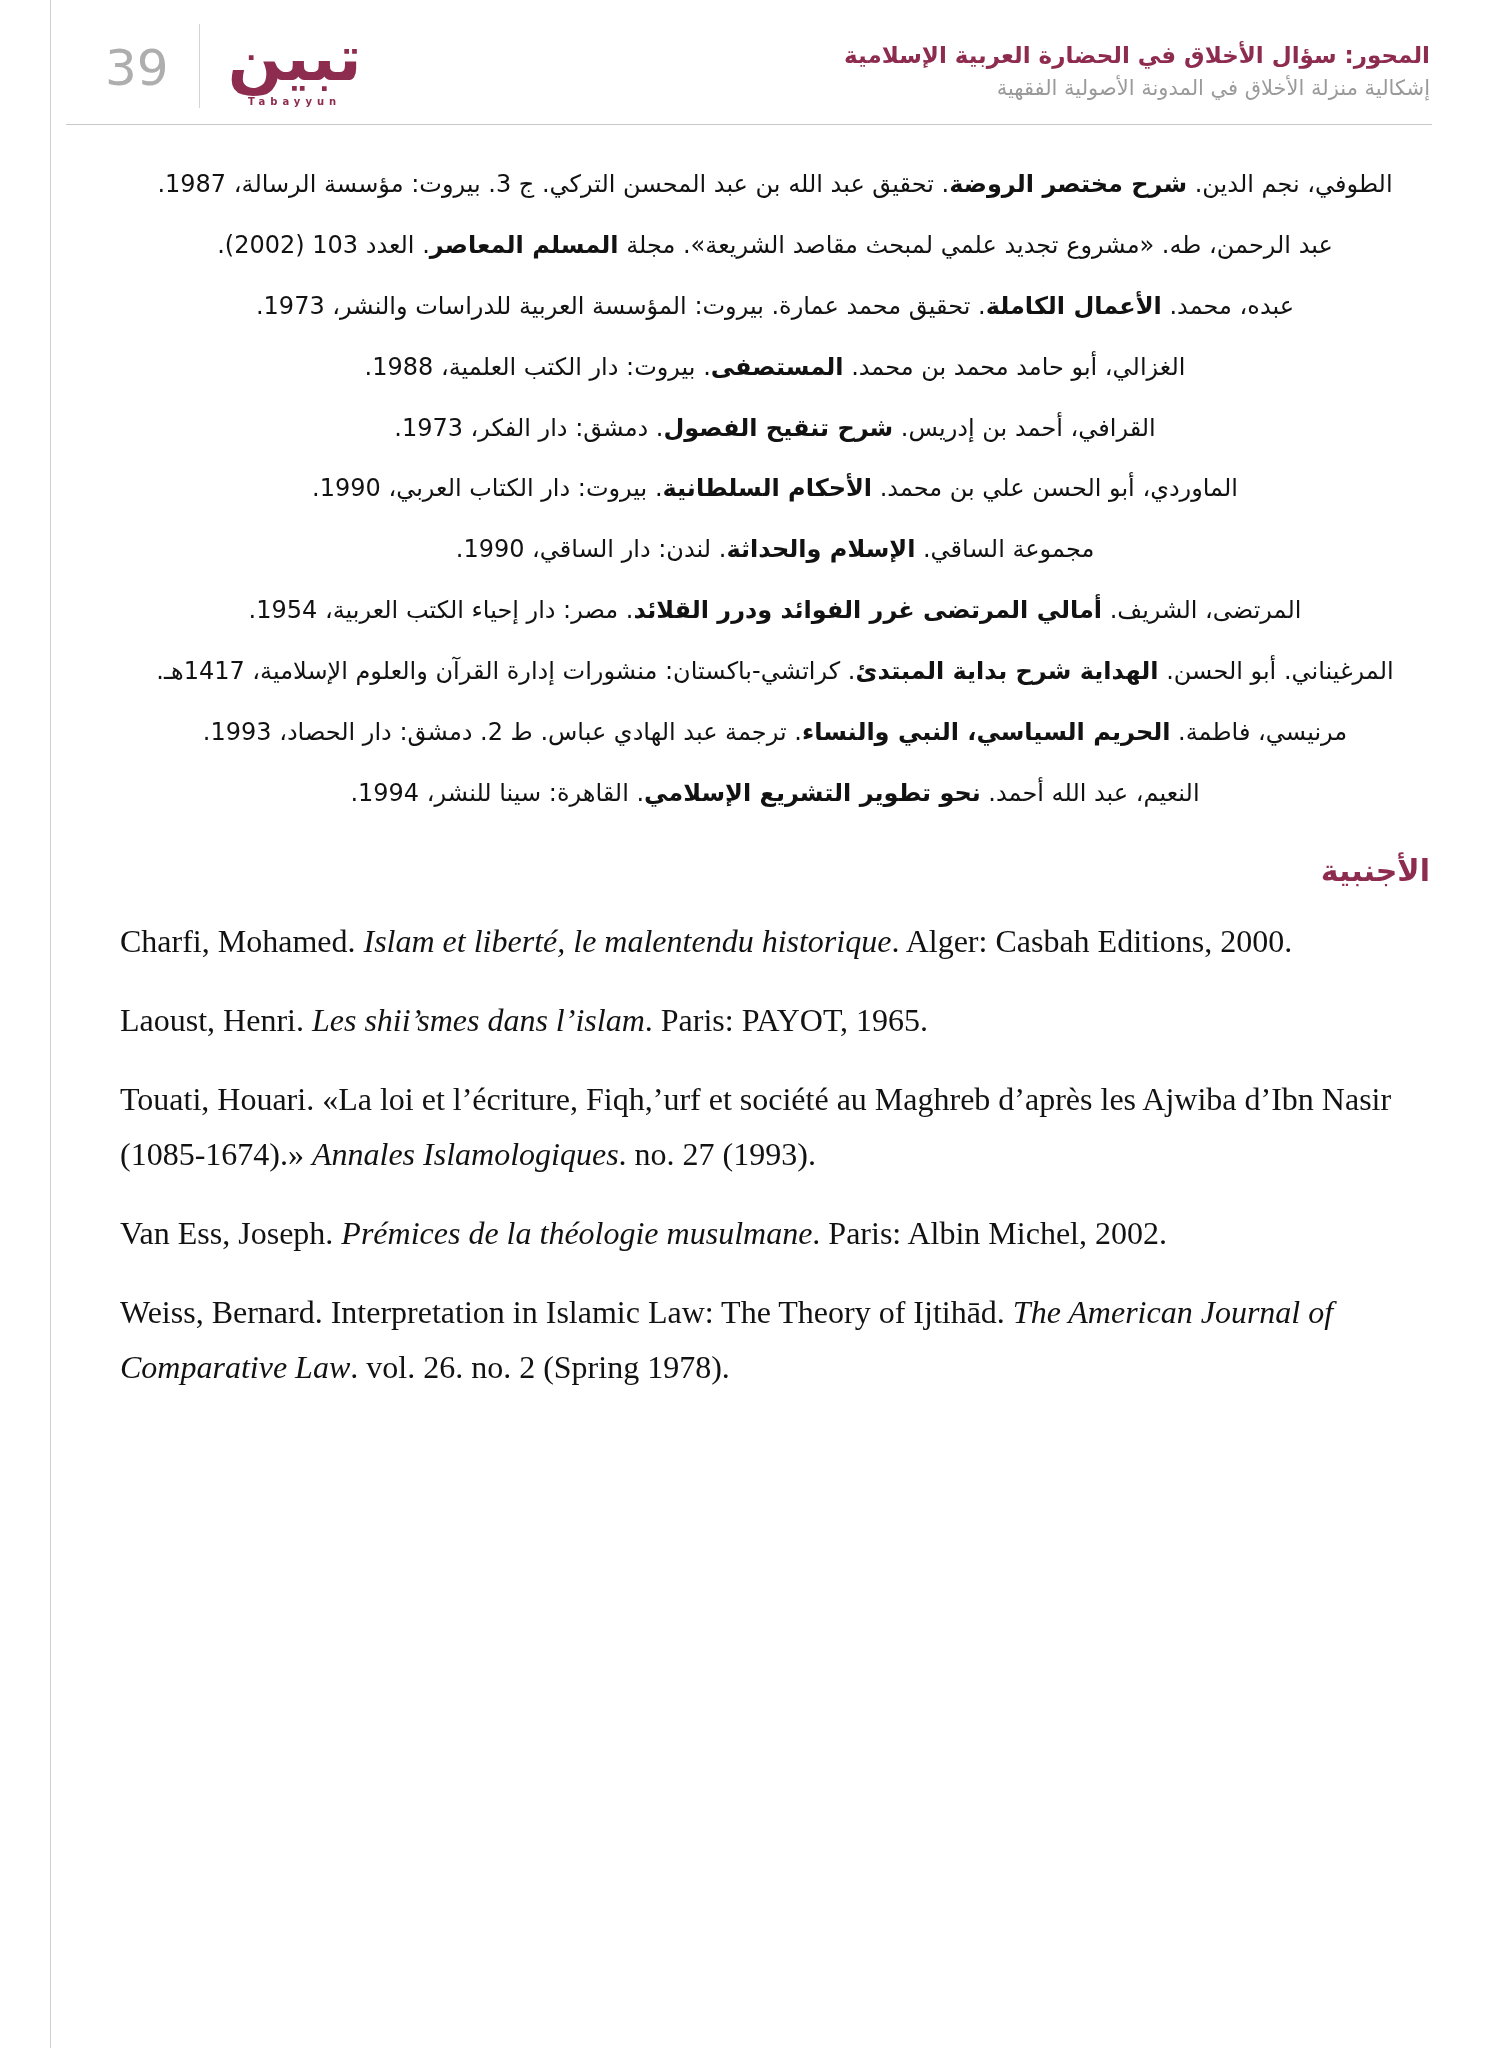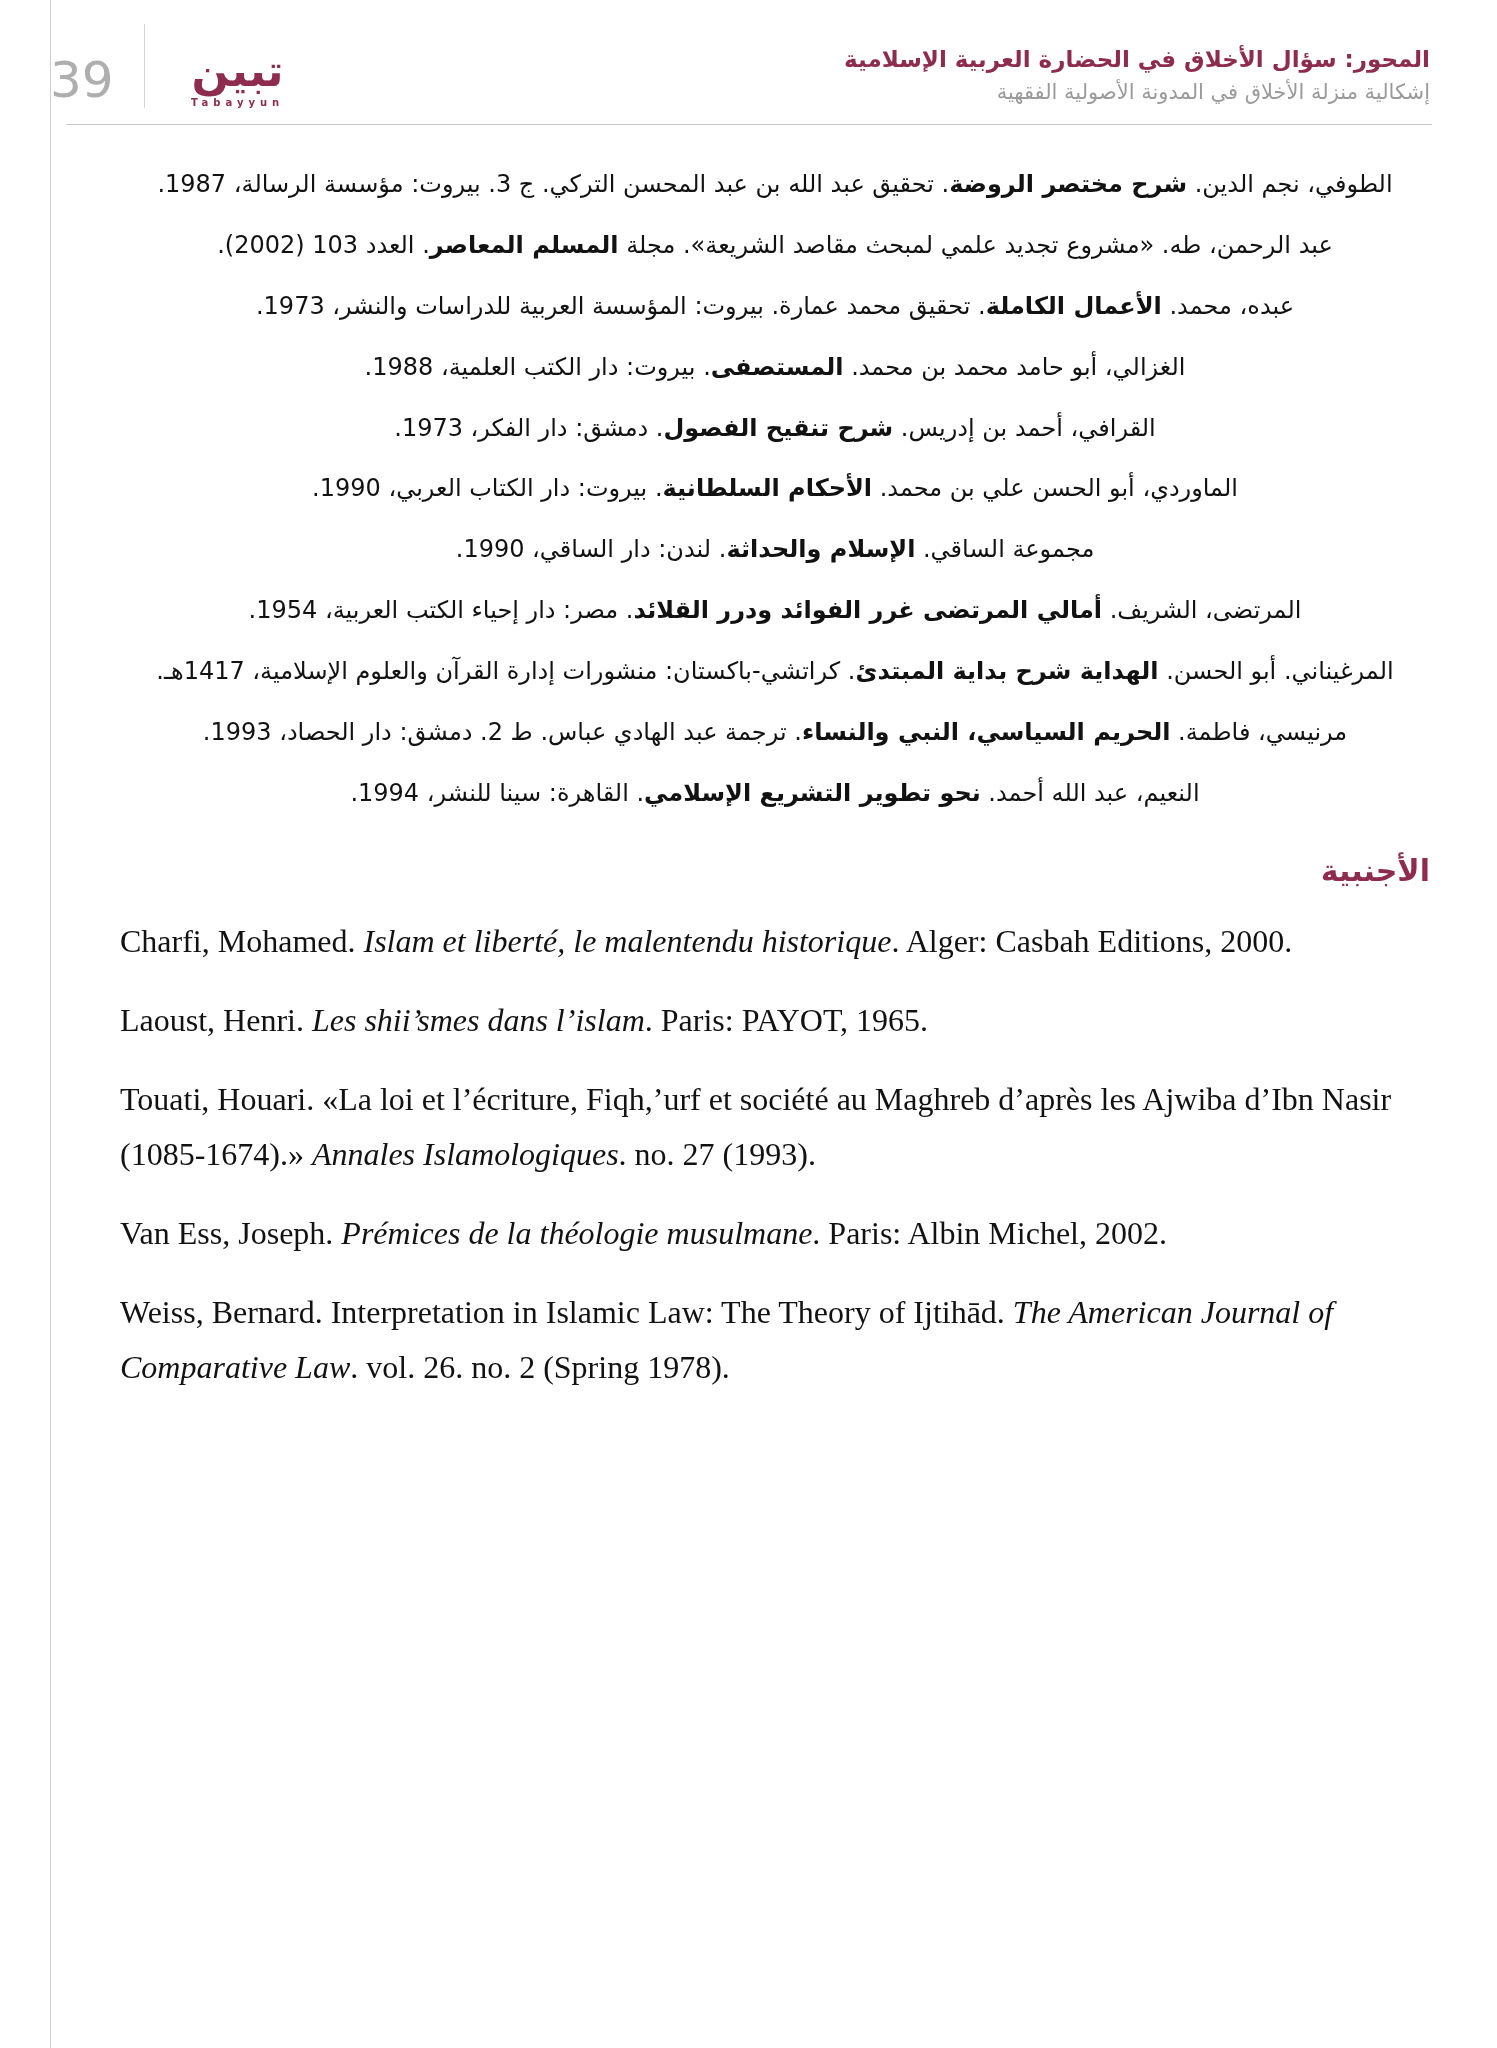--- a/index.html
+++ b/index.html
@@ -11,39 +11,39 @@
     overflow:hidden;
     font-family:"Liberation Serif", serif;
     color:#121212;
   }
   .left-rule{
     position:absolute;left:50px;top:0;bottom:0;width:1px;
     background:#cfcfcf;
   }
   
   .header{
-    display:flex;align-items:flex-end;
-    padding:20px 67px 0 50px;
+    display:flex;align-items:center;
+    padding:20px 67px 0 105px;
     gap:8px;
   }
   .page-num{
     font-family:"DejaVu Sans", sans-serif;
     font-size:50px;color:#aeaeae;line-height:1.1;
     padding-top:8px;
   }
   .hdr-divider{
     width:1px;height:84px;background:#d4d4d4;margin:4px 20px 0 22px;
   }
   .logo{
     display:flex;flex-direction:column;align-items:center;
     padding-top:2px;min-width:130px;
   }
   .logo-arabic{
     font-family:"DejaVu Sans", sans-serif;
-    font-size:44px;line-height:1.1;color:#8E2C50;font-weight:bold;
+    font-size:64px;line-height:1.1;color:#8E2C50;font-weight:bold;
   }
   .logo-latin{
     font-family:"DejaVu Sans", sans-serif;
     font-size:10px;letter-spacing:5px;color:#8E2C50;margin-top:2px;
     font-weight:bold;
   }
   .hdr-right{
     margin-left:auto;text-align:right;direction:rtl;
     font-family:"DejaVu Sans", sans-serif;
     padding-top:14px;

